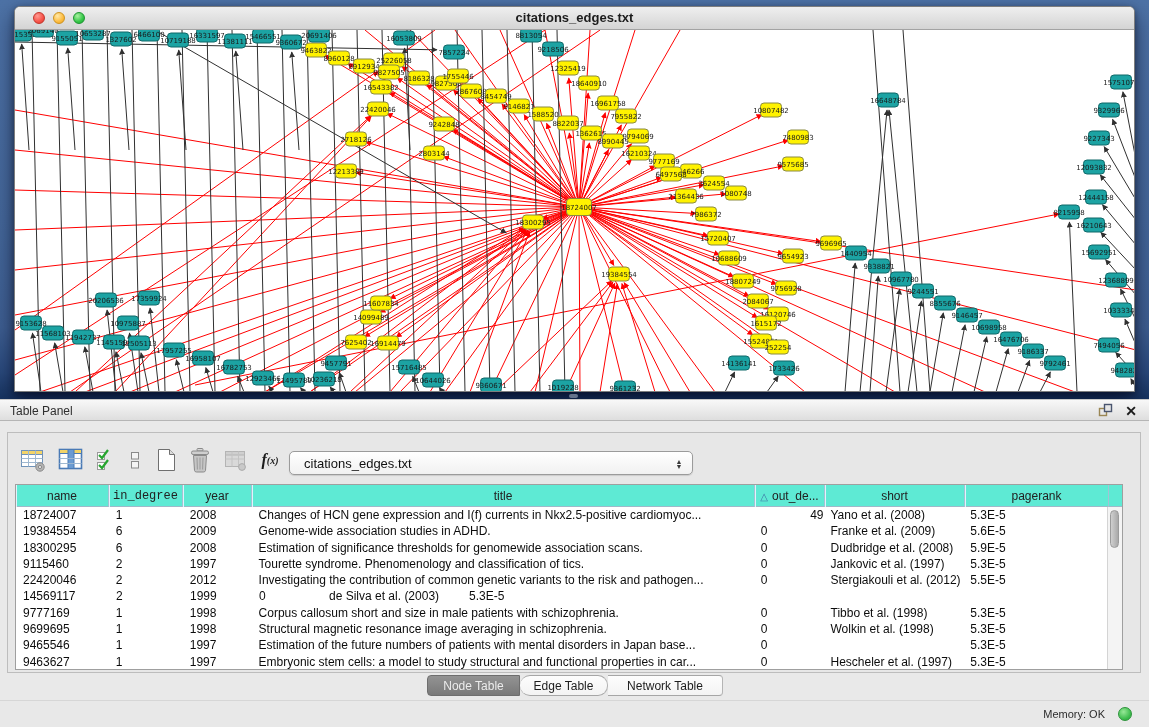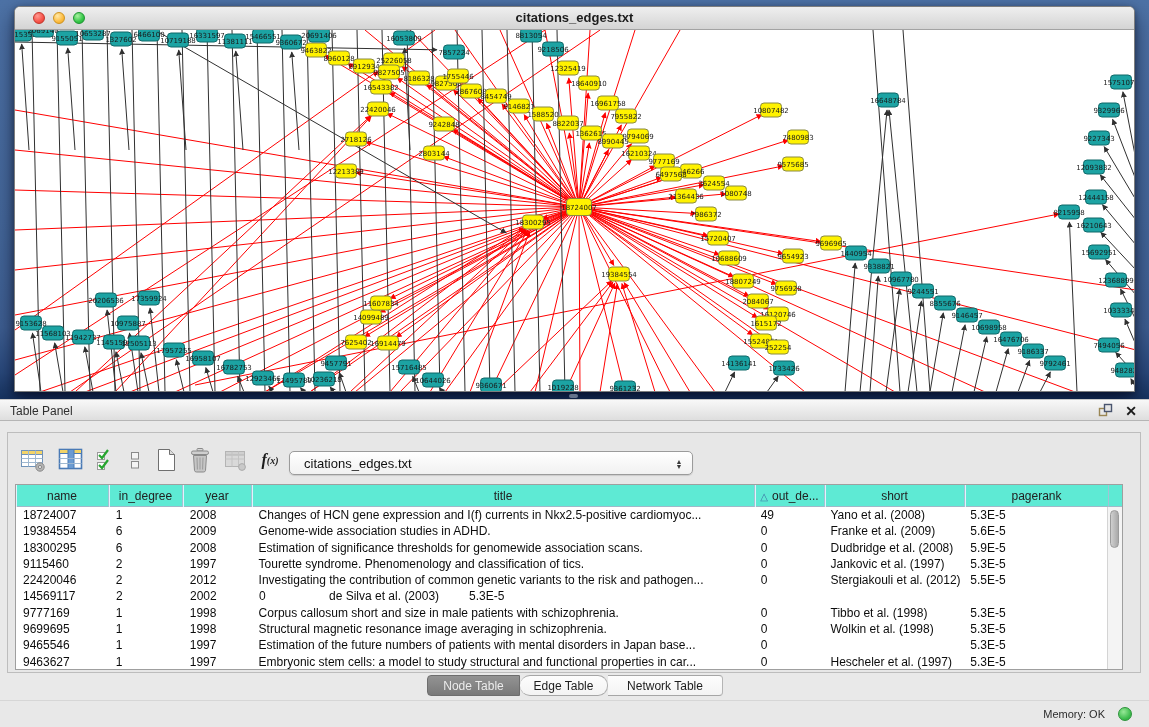--- a/index.html
+++ b/index.html
@@ -856,21 +856,21 @@
         <span>▲</span>
           <span>▼</span>
       </span>
     </div>
 
     <div class="ntable">
       <div class="thead">
           <div class="th" style="width: 93px;">
             <span>name</span>
           </div>
-          <div class="th" style="width: 74px;">
+          <div class="th" style="width: 74px; font-family: Liberation Mono, monospace;">
             <span>in_degree</span>
           </div>
           <div class="th" style="width: 69px;">
             <span>year</span>
           </div>
           <div class="th" style="width: 503px;">
             <span>title</span>
           </div>
           <div class="th" style="width: 70px;">
             <span class="sort">△</span>
@@ -882,21 +882,21 @@
           <div class="th" style="width: 144px;">
             <span>pagerank</span>
           </div>
         </div>
       <div class="tbody">
           <div class="tr">
             <div class="td" style="width: 93px;">18724007</div>
             <div class="td" style="width: 74px;">1</div>
             <div class="td" style="width: 69px;">2008</div>
             <div class="td" style="width: 503px;">Changes of HCN gene expression and I(f) currents in Nkx2.5-positive cardiomyoc...</div>
-            <div class="td" style="width: 70px;">49</div>
+            <div class="td" style="width: 70px; text-align: right;">49</div>
             <div class="td" style="width: 140px;">Yano et al. (2008)</div>
             <div class="td" style="width: 144px;">5.3E-5</div>
           </div>
           <div class="tr">
             <div class="td" style="width: 93px;">19384554</div>
             <div class="td" style="width: 74px;">6</div>
             <div class="td" style="width: 69px;">2009</div>
             <div class="td" style="width: 503px;">Genome-wide association studies in ADHD.</div>
             <div class="td" style="width: 70px;">0</div>
             <div class="td" style="width: 140px;">Franke et al. (2009)</div>
@@ -925,21 +925,21 @@
             <div class="td" style="width: 74px;">2</div>
             <div class="td" style="width: 69px;">2012</div>
             <div class="td" style="width: 503px;">Investigating the contribution of common genetic variants to the risk and pathogen...</div>
             <div class="td" style="width: 70px;">0</div>
             <div class="td" style="width: 140px;">Stergiakouli et al. (2012)</div>
             <div class="td" style="width: 144px;">5.5E-5</div>
           </div>
           <div class="tr">
             <div class="td" style="width: 93px;">14569117</div>
             <div class="td" style="width: 74px;">2</div>
-            <div class="td" style="width: 69px;">2002</div>
+            <div class="td" style="width: 69px;">1999</div>
             <div class="td" style="width: 70px;">0</div>
             <div class="td" style="width: 140px;">de Silva et al. (2003)</div>
             <div class="td" style="width: 144px;">5.3E-5</div>
           </div>
           <div class="tr">
             <div class="td" style="width: 93px;">9777169</div>
             <div class="td" style="width: 74px;">1</div>
             <div class="td" style="width: 69px;">1998</div>
             <div class="td" style="width: 503px;">Corpus callosum short and size in male patients with schizophrenia.</div>
             <div class="td" style="width: 70px;">0</div>

